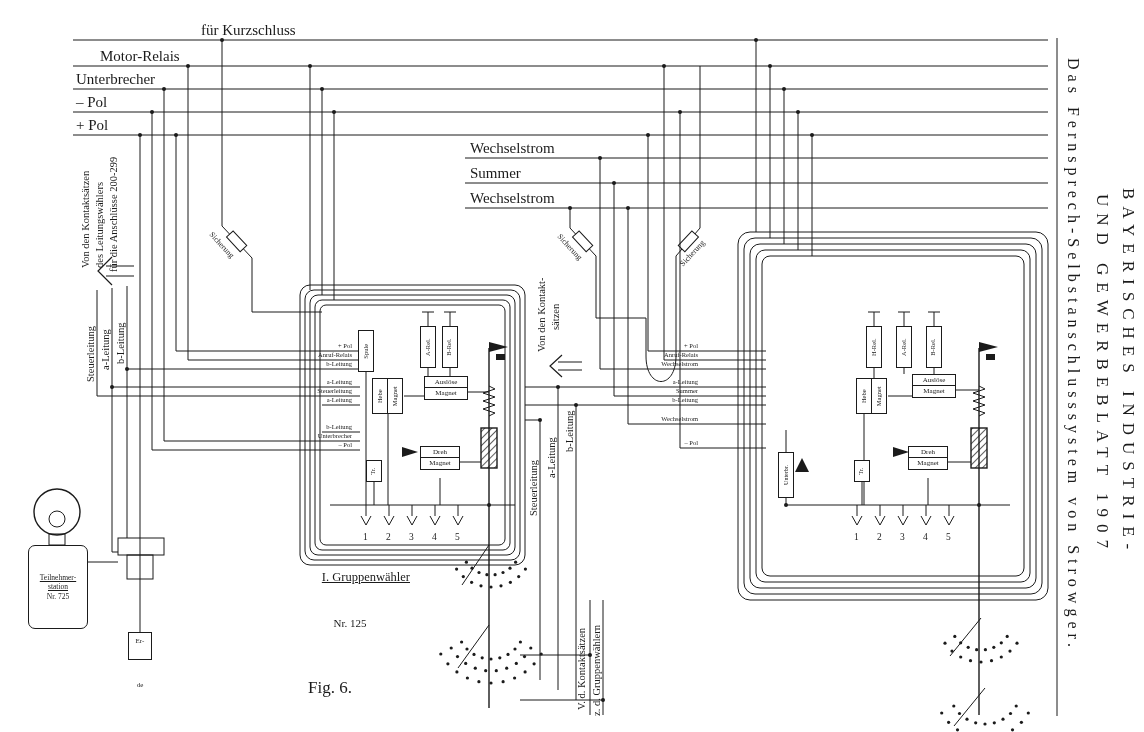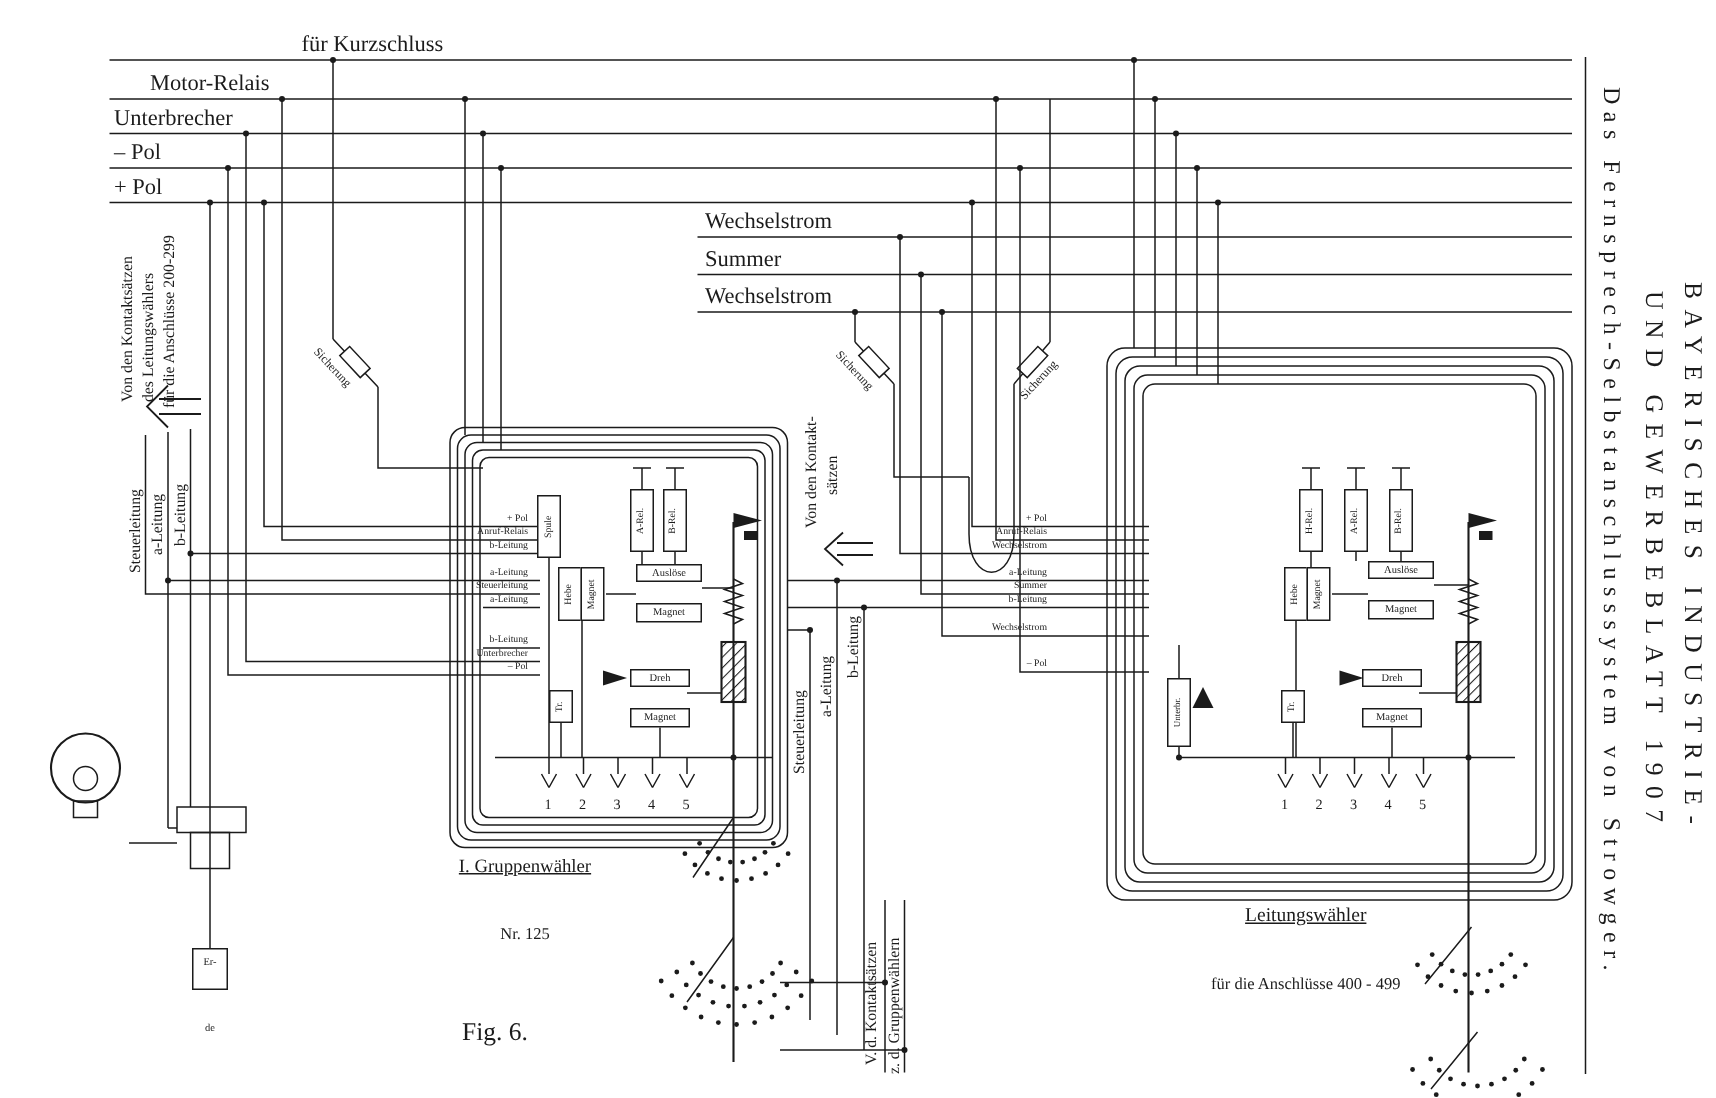--- a/index.html
+++ b/index.html
@@ -14,26 +14,26 @@
   .mast1{ font-size:17px; letter-spacing:7px; }
   .mast3{ font-size:16px; letter-spacing:5px; }
   .rail { position:absolute; width:100px; font-size:6.5px; line-height:1.05; text-align:right; white-space:nowrap; }
   .box  { position:absolute; border:1px solid #1b1b1b; background:#fff; box-sizing:border-box;
           display:flex; align-items:center; justify-content:center; }
   .vt   { transform:rotate(-90deg); white-space:nowrap; font-size:6.5px; line-height:1; }
   .pair { position:absolute; display:flex; }
   .pair > div { width:16px; border:1px solid #1b1b1b; background:#fff; box-sizing:border-box;
           display:flex; align-items:center; justify-content:center; }
   .pair > div + div { margin-left:-1px; }
-  .stack{ position:absolute; display:flex; flex-direction:column;gap:15px; }
+  .stack{ position:absolute; display:flex; flex-direction:column; }
   .stack > div { border:1px solid #1b1b1b; background:#fff; font-size:7px; line-height:1.2;
           text-align:center; padding:1px 2px; box-sizing:border-box; }
   .stack > div + div { margin-top:-1px; }
   .btitle { position:absolute; text-align:center; }
-  .btitle .t1 { font-size:12.5px; text-decoration:underline; }
+  .btitle .t1 { font-size:12.5px; text-decoration:underline;text-align:right; }
   .btitle .t2 { font-size:11px;margin-top:32px; }
   .num  { position:absolute; font-size:9.5px; }
   .fuselbl { position:absolute; font-size:8px; transform-origin:0 0; white-space:nowrap; }
   .phone-body { position:absolute; left:28px; top:545px; width:58px; height:82px;
           border:1.5px solid #1b1b1b; border-radius:7px; background:#fff;
           display:flex; flex-direction:column; align-items:center; justify-content:center; }
   .phone-body div { font-size:7.5px; line-height:1.25; text-align:center; }
   .ul { text-decoration:underline; }
   .earth { position:absolute; left:128px; top:632px; width:22px; height:26px;
           border:1px solid #1b1b1b; background:#fff; display:flex; flex-direction:column;
@@ -393,25 +393,26 @@
   <span class="num" style="left:854px; top:532px;">1</span>
   <span class="num" style="left:877px; top:532px;">2</span>
   <span class="num" style="left:900px; top:532px;">3</span>
   <span class="num" style="left:923px; top:532px;">4</span>
   <span class="num" style="left:946px; top:532px;">5</span>
 
   <div class="btitle" style="left:290px; top:570px; width:120px;">
     <div class="t1">I. Gruppenwähler</div>
     <div class="t2">Nr. 125</div>
   </div>
-  <div class="btitle" style="left:788px; top:602px; width:165px;">
-    <div class="t1" style="font-size:13px;">Leitungswähler</div>
-    <div class="t2">für die Anschlüsse 400 - 499</div>
-  </div>
-
+
+  <div class="phone-body">
+    <div class="ul">Teilnehmer-</div>
+    <div class="ul">station</div>
+    <div>Nr. 725</div>
+  </div>
   <div class="earth">
     <div>Er-</div>
     <div>de</div>
   </div>
 
   <div class="fig" style="left:308px; top:678px;">Fig. 6.</div>
 
 </div>
 
 </body></html>

